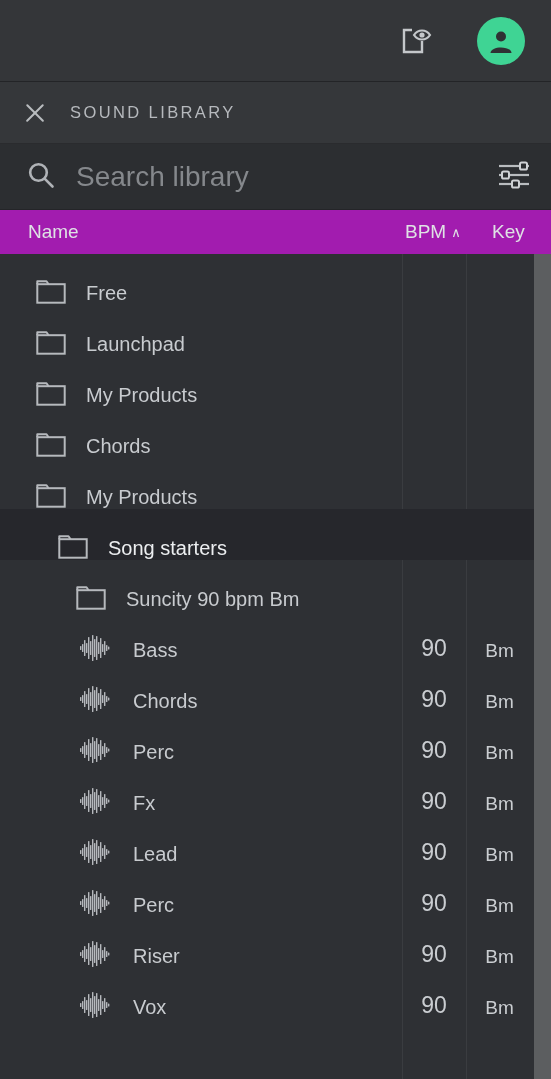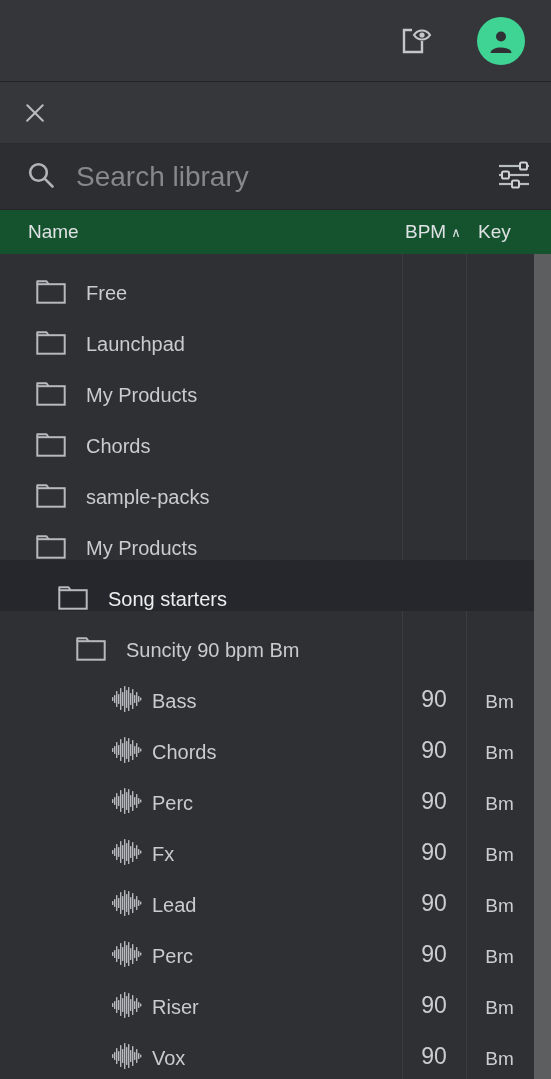--- a/index.html
+++ b/index.html
@@ -58,27 +58,27 @@
   .search-icon { flex: 0 0 auto; }
   .search-input {
     flex: 1 1 auto; background: transparent; border: none; outline: none;
     font-family: "Liberation Sans", sans-serif; font-size: 28px; color: #cfd2d5;
   }
   .search-input::placeholder { color: #85888c; }
   .filter-icon { flex: 0 0 auto; cursor: pointer; }
 
   
   .col-header {
-    position: relative; height: 44px; background: #14532d;
+    position: relative; height: 44px; background: #a21caf;
     display: flex; align-items: center; color: #dfe2e5; font-size: 19px;
   }
   .ch-name { position: absolute; left: 28px; }
   .ch-bpm  { position: absolute; left: 405px; display: flex; align-items: center; gap: 5px; cursor: pointer; }
   .ch-sort { font-size: 13px; color: #dfe2e5; line-height: 1; }
-  .ch-key  { position: absolute; left: 478px; text-align: center; }
+  .ch-key  { position: absolute; left: 492px; text-align: center; }
 
   
   .list {
     position: relative; height: 826px; background: #2e3034; overflow: hidden;
   }
   .colline { position: absolute; top: 0; width: 1px; height: 100%; background: #3a3c40; z-index: 2; }
   .colline.c1 { left: 402px; }
   .colline.c2 { left: 466px; }
 
   .row {
@@ -96,21 +96,21 @@
   }
   .cell-key {
     position: absolute; left: 466px; width: 67px; text-align: center;
     color: #cacdd1; font-size: 19px;
   }
 
   
   .ind0 { padding-left: 36px; gap: 20px; }
   .ind1 { padding-left: 58px; gap: 20px; }
   .ind2 { padding-left: 76px; gap: 20px; }
-  .ind3 { padding-left: 112px; gap: 10px; }
+  .ind3 { padding-left: 80px; gap: 23px; }
 
   .scrollbar {
     position: absolute; right: 0; top: 0; width: 17px; height: 100%;
     background: #5c5e60; z-index: 5; cursor: pointer;
   }
 </style>
 </head>
 <body>
 
 <div id="app">
@@ -130,20 +130,21 @@
         <path d="M4.5 27 C4.5 19.5 25.5 19.5 25.5 27 Z" fill="#2f3134"></path>
       </svg>
     </div>
   </div>
 
   <div class="panel">
     <div class="panel-left-edge"></div>
 
     <div class="panel-header">
       <div class="close-x"></div>
+      <div class="panel-title">SOUND LIBRARY</div>
     </div>
 
     <div class="search-row">
       <span class="search-icon">
         <svg width="30" height="30" viewBox="0 0 30 30" fill="none">
           <circle cx="12.5" cy="12.5" r="8.3" stroke="#b0b3b7" stroke-width="2.6"></circle>
           <line x1="18.6" y1="18.6" x2="26.5" y2="26.5" stroke="#b0b3b7" stroke-width="2.6" stroke-linecap="round"></line>
         </svg>
       </span>
       <input class="search-input" type="text" placeholder="Search library" style="">
@@ -216,31 +217,20 @@
           <span class="cell-bpm"></span>
           <span class="cell-key"></span>
         </div>
         <div class="row ind0">
           <span class="ico">
             <svg width="30" height="26" viewBox="0 0 30 26" fill="none">
               <path d="M1.3 5.2 L1.3 2.2 L10.5 2.2 L12.6 5.2" stroke="#b6b9bd" stroke-width="2" fill="none" stroke-linejoin="round"></path>
               <rect x="1.3" y="5.2" width="27.4" height="18.5" stroke="#b6b9bd" stroke-width="2" fill="none"></rect>
             </svg>
           </span>
-          <span class="label">sample-packs</span>
-          <span class="cell-bpm"></span>
-          <span class="cell-key"></span>
-        </div>
-        <div class="row ind0">
-          <span class="ico">
-            <svg width="30" height="26" viewBox="0 0 30 26" fill="none">
-              <path d="M1.3 5.2 L1.3 2.2 L10.5 2.2 L12.6 5.2" stroke="#b6b9bd" stroke-width="2" fill="none" stroke-linejoin="round"></path>
-              <rect x="1.3" y="5.2" width="27.4" height="18.5" stroke="#b6b9bd" stroke-width="2" fill="none"></rect>
-            </svg>
-          </span>
           <span class="label">My Products</span>
           <span class="cell-bpm"></span>
           <span class="cell-key"></span>
         </div>
         <div class="row ind1 sel">
           <span class="ico">
             <svg width="30" height="26" viewBox="0 0 30 26" fill="none">
               <path d="M1.3 5.2 L1.3 2.2 L10.5 2.2 L12.6 5.2" stroke="#b6b9bd" stroke-width="2" fill="none" stroke-linejoin="round"></path>
               <rect x="1.3" y="5.2" width="27.4" height="18.5" stroke="#b6b9bd" stroke-width="2" fill="none"></rect>
             </svg>

